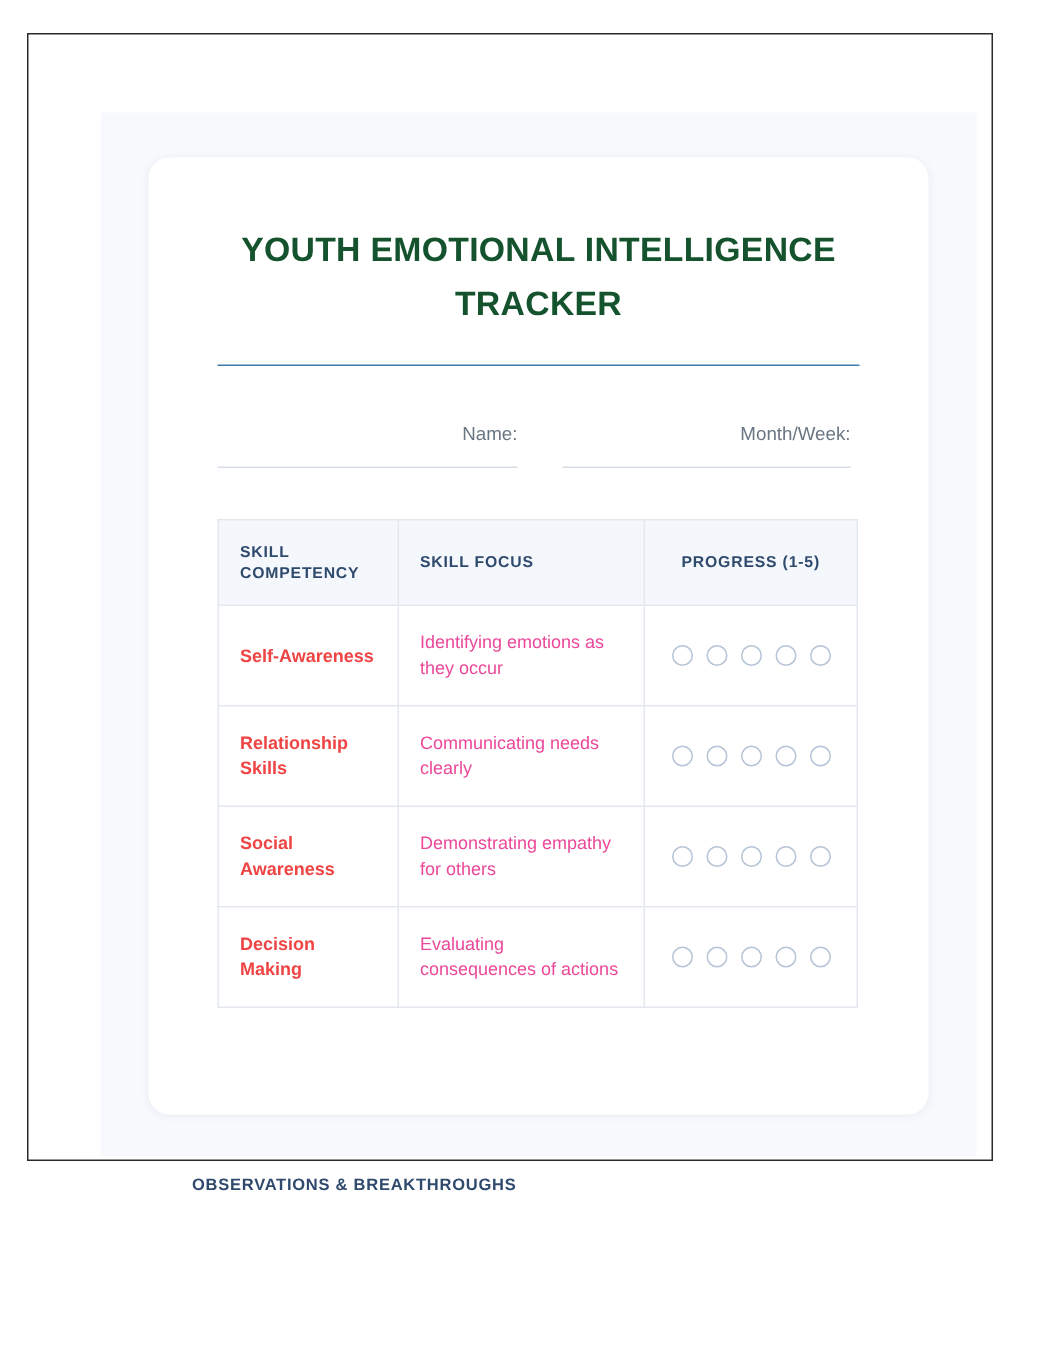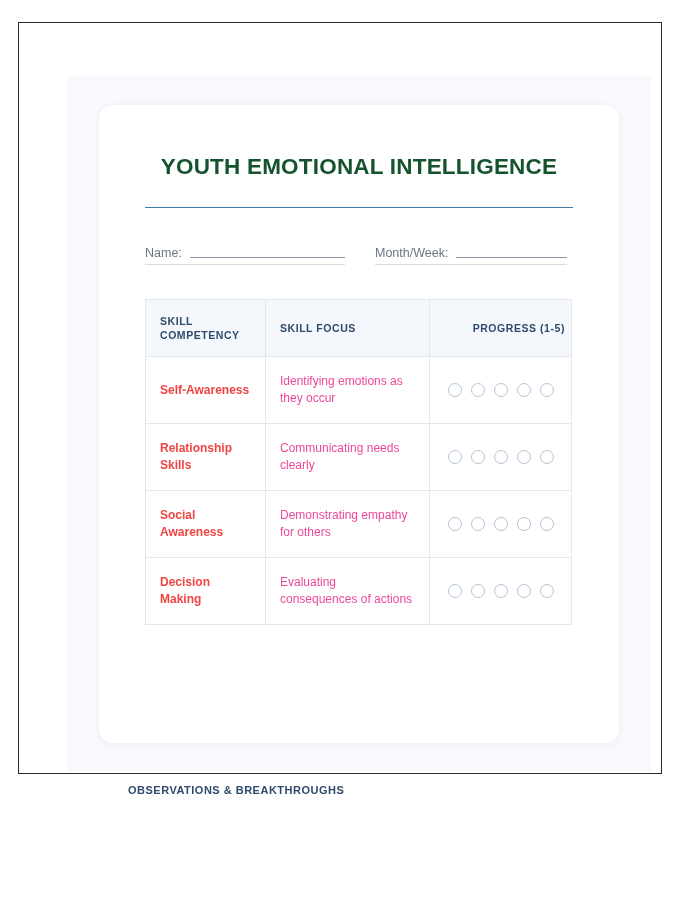--- a/index.html
+++ b/index.html
@@ -71,23 +71,24 @@
     margin-top: 38px;
     gap: 30px;
   }
   .field {
     display: flex;
     align-items: flex-end;
     font-size: 12.5px;
     color: #6b7683;
     padding-bottom: 4px;
     border-bottom: 1px solid #d7dde5;
+    flex-direction: column;
   }
   .field.name { width: 200px; }
-  .field.month { width: 192px; }
+  .field.month { width: 192px; gap: 8px; }
   .field .label { white-space: nowrap; }
   .field .blank {
     flex: 1;
     height: 1px;
     margin-left: 8px;
     margin-bottom: 2px;
     border-bottom: 1px solid #8d98a6;
   }
 
   table.tracker {
@@ -104,21 +105,21 @@
     background: #f4f7fb;
     color: #2f4a6d;
     font-size: 10.5px;
     font-weight: bold;
     letter-spacing: 0.55px;
     text-align: left;
     padding: 14px 14px;
     line-height: 14px;
   }
   table.tracker thead th.progress-head {
-    text-align: right;
+    text-align: center;
     padding-left: 6px;
     padding-right: 6px;
   }
   col.c1 { width: 120px; }
   col.c2 { width: 164px; }
   col.c3 { width: 142px; }
 
   td.comp {
     font-size: 12px;
     font-weight: bold;
@@ -161,20 +162,21 @@
 <body>
 
 <div class="page">
   <div class="doc-frame">
     <div class="backdrop"></div>
 
     <div class="card">
       <div class="card-inner">
         <h1 class="title">
           <span>YOUTH EMOTIONAL INTELLIGENCE</span><br>
+          <span>TRACKER</span>
         </h1>
         <div class="title-rule"></div>
 
         <div class="fields">
           <div class="field name">
             <span class="label">Name:</span>
             <span class="blank"></span>
           </div>
           <div class="field month">
             <span class="label">Month/Week:</span>

